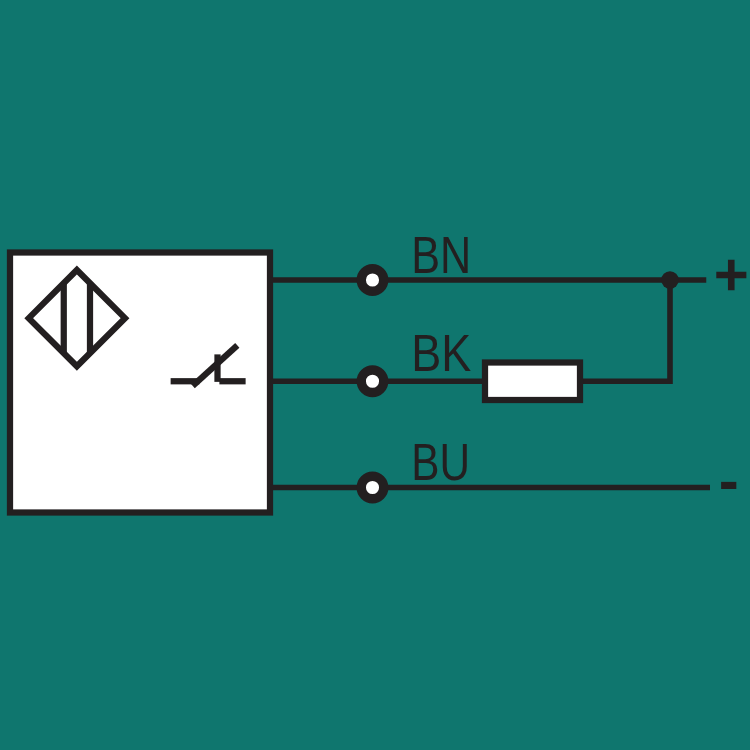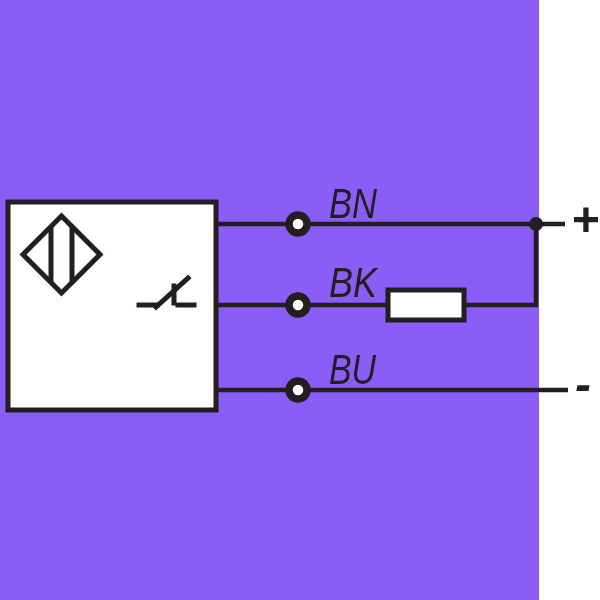--- a/index.html
+++ b/index.html
@@ -6,24 +6,23 @@
     margin: 0;
     padding: 0;
     background: #ffffff;
     width: 600px;
     height: 600px;
     overflow: hidden;
     font-family: "Liberation Sans", sans-serif;
   }
   .canvas-wrap {
     position: relative;
-    width: 539px;
+    width: 600px;
     height: 600px;
-    background: #8b5cf6;
-    font-style: italic;
+    background: #0f766e;
   }
   svg text {
     font-family: "Liberation Sans", sans-serif;
     fill: #231f20;
   }
   .wire-label {
     font-size: 42px;
     font-weight: 400;
   }
   .terminal-label {

